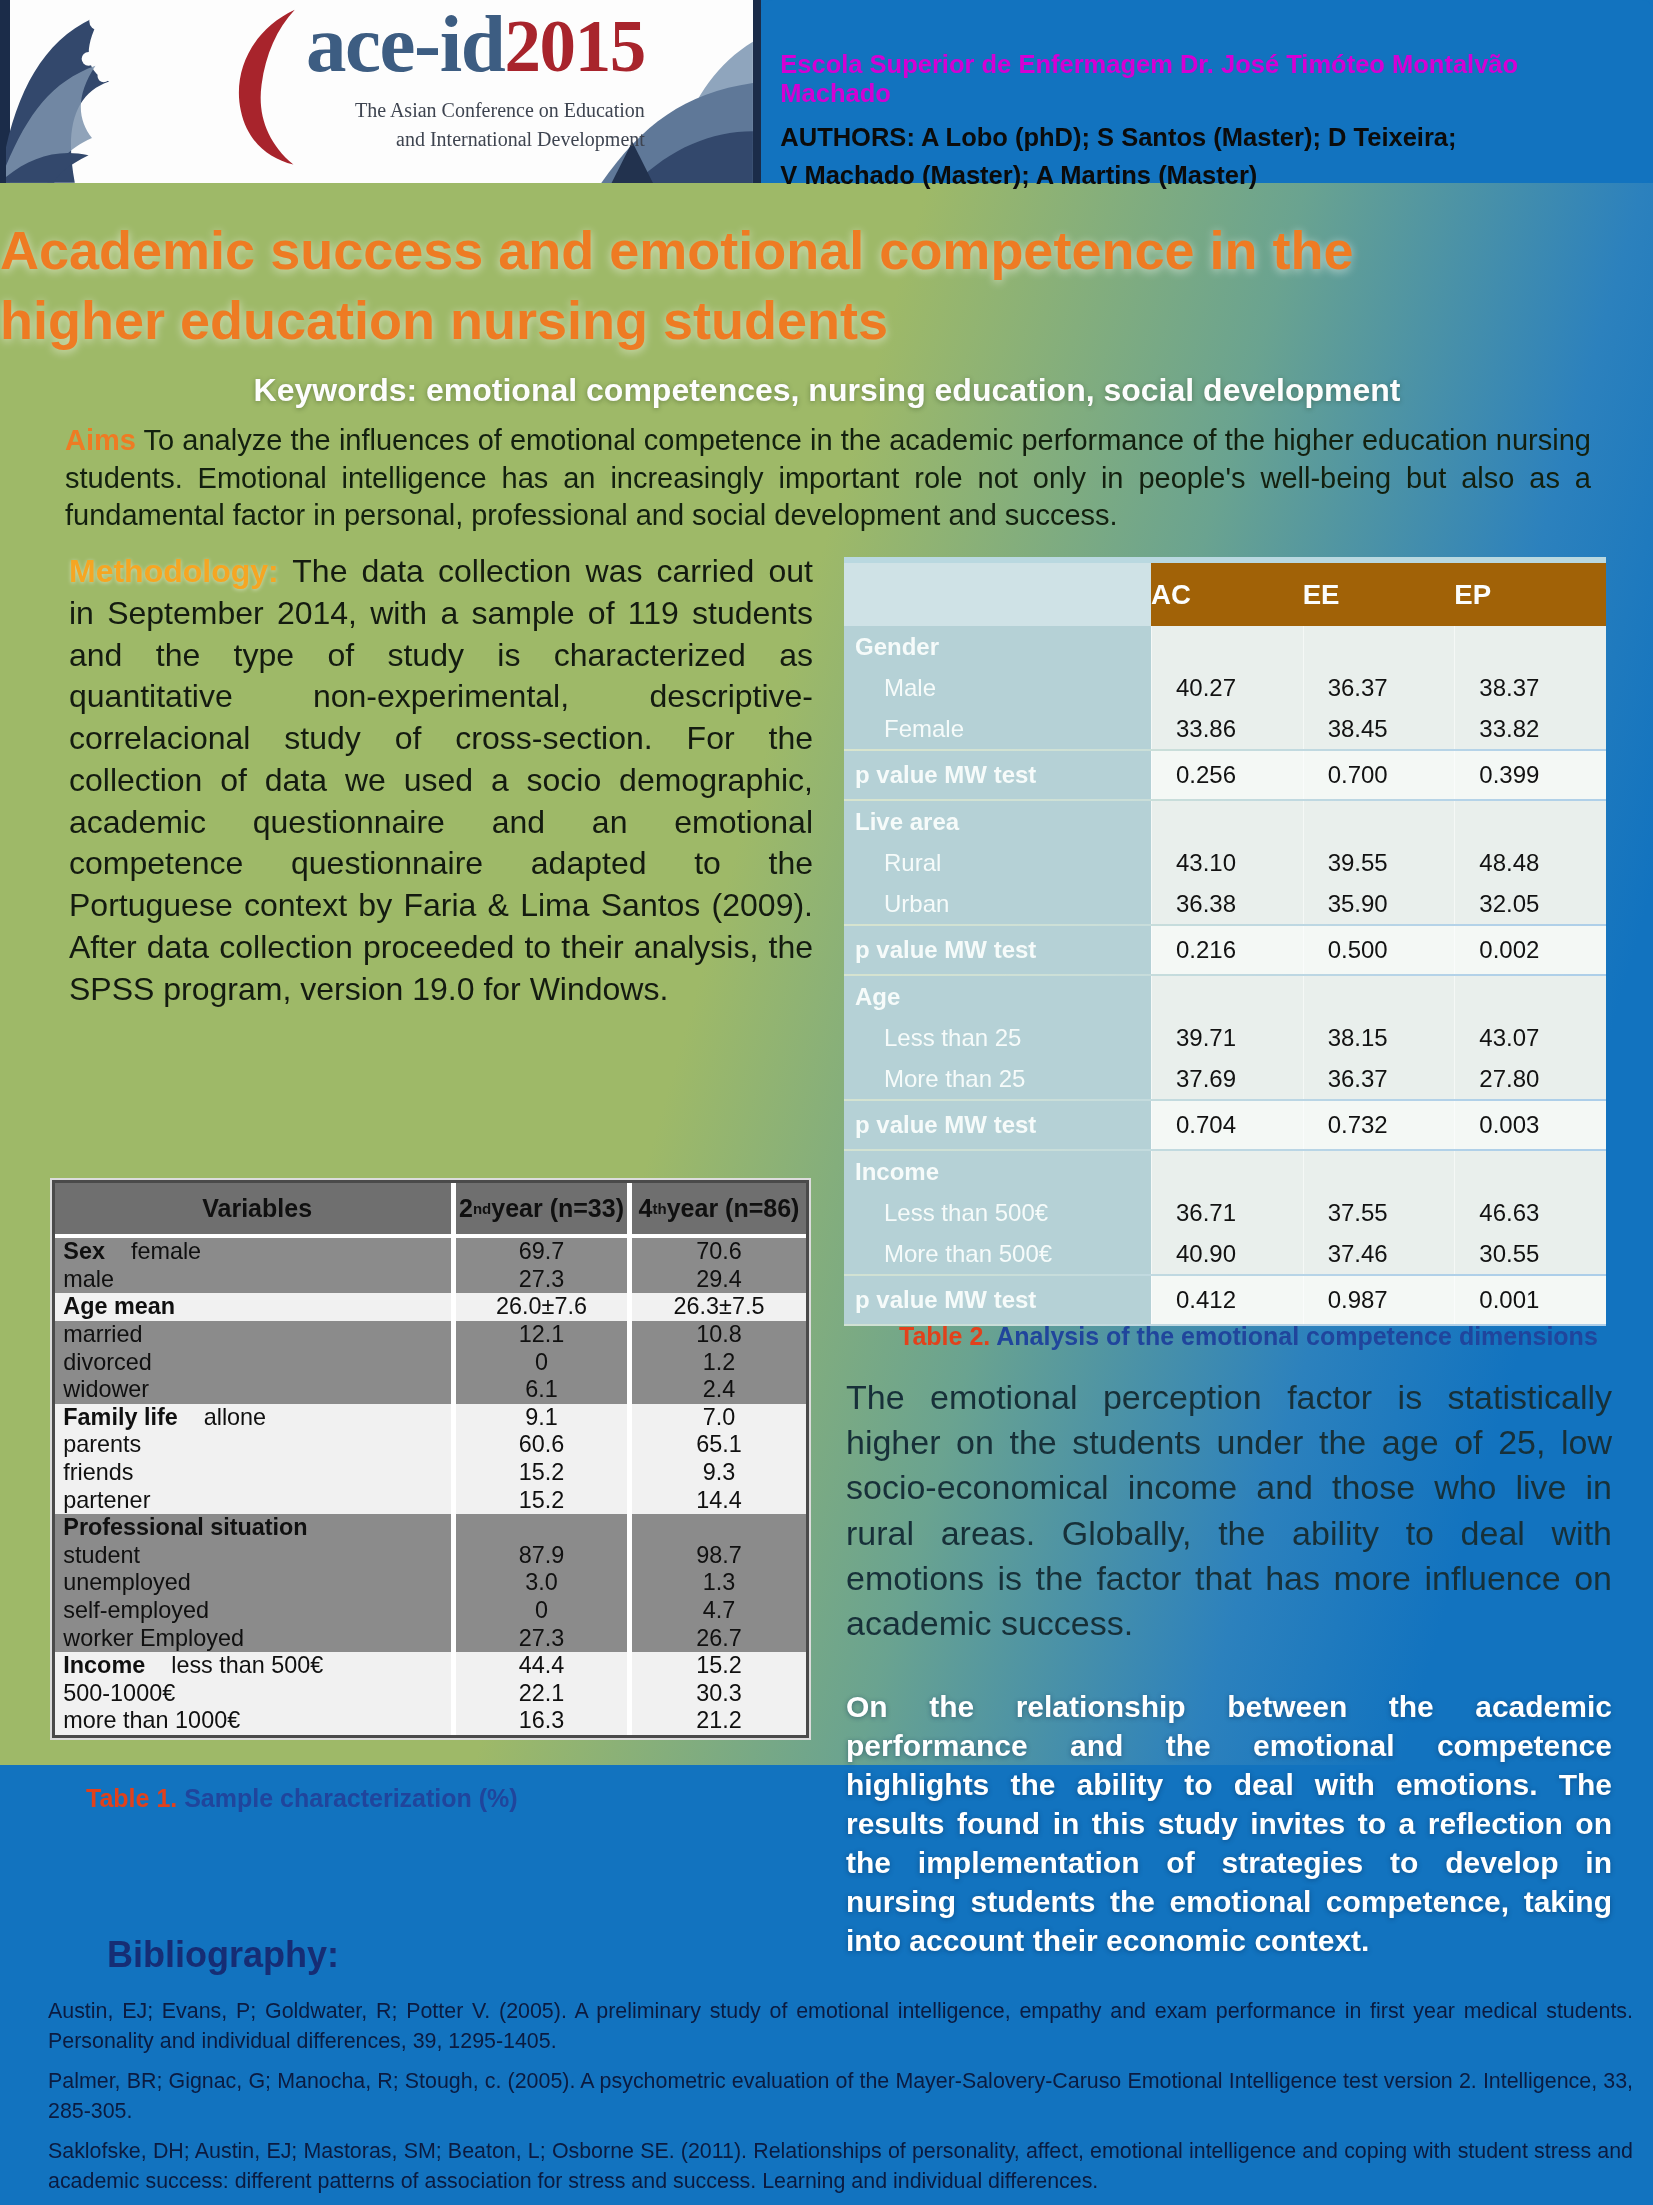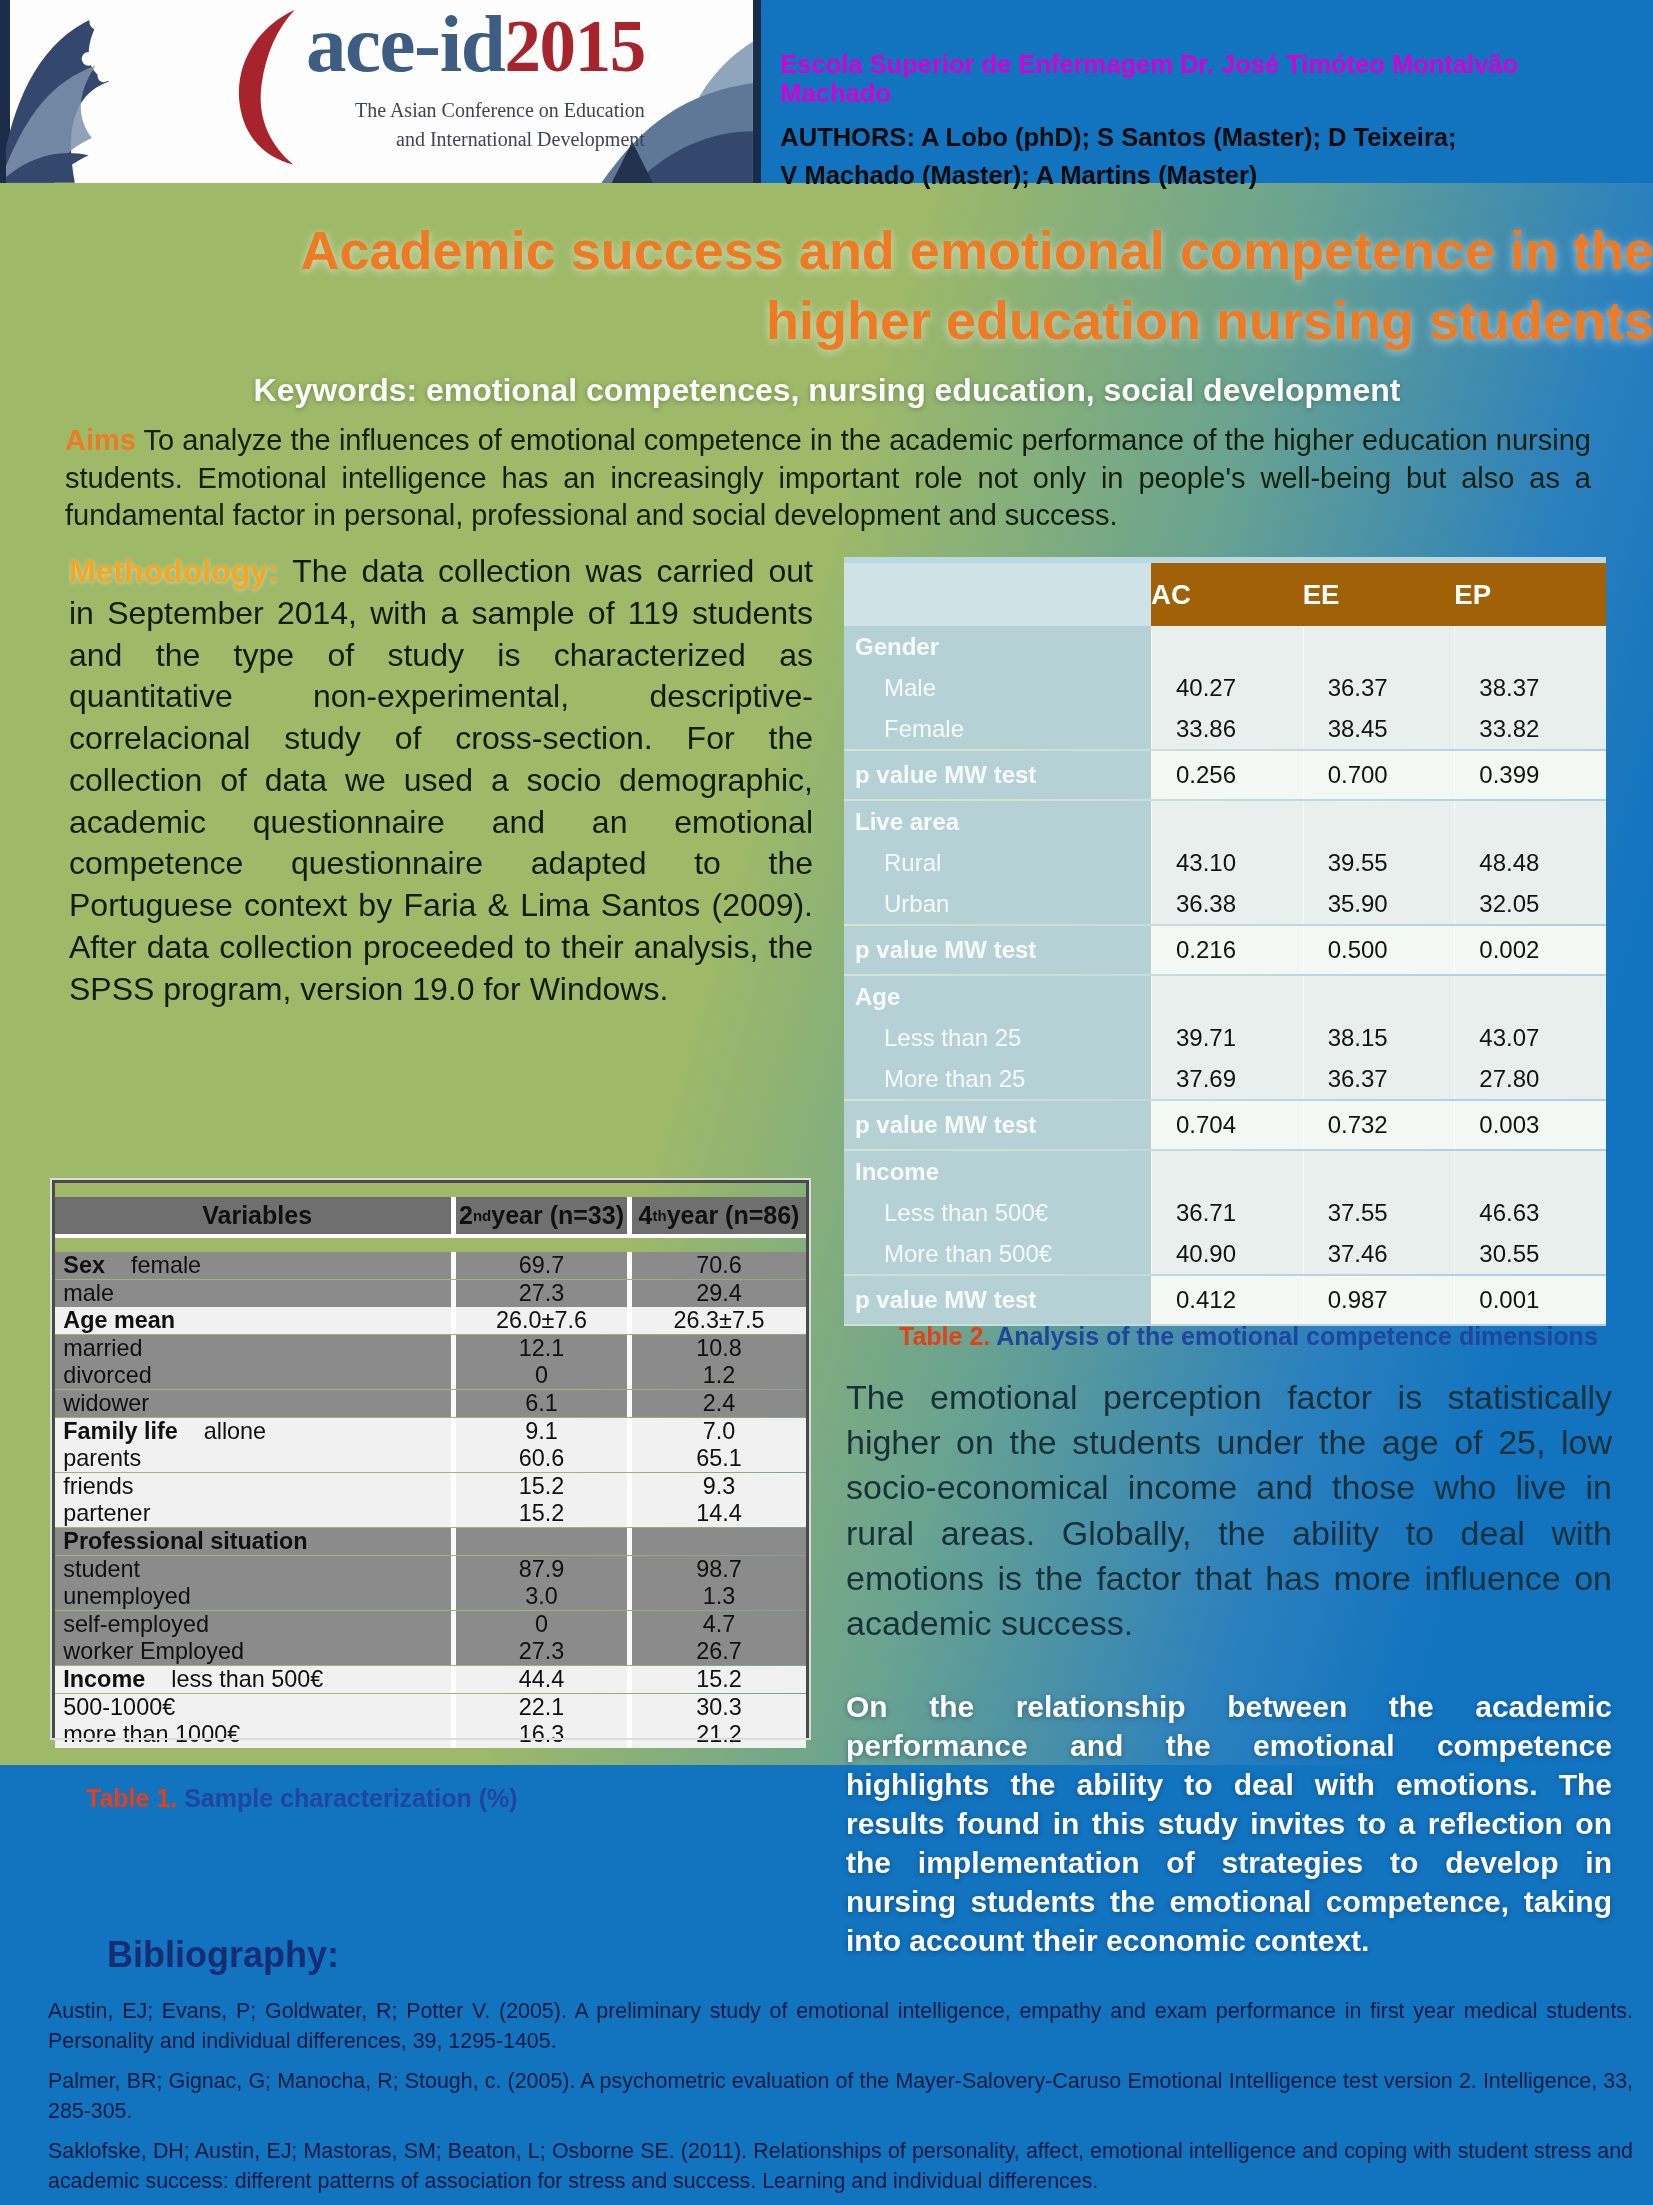--- a/index.html
+++ b/index.html
@@ -18,21 +18,21 @@
   .paren{width:83px;height:159px;margin-top:2.8px;}
   .brand-text{margin-left:-4.1px;text-align:right;}
   .brand-line{font-family:"Liberation Serif",serif;font-weight:bold;line-height:1;}
   .brand-name{font-size:81px;color:#3d5d82;letter-spacing:-1.4px;}
   .brand-year{font-size:73px;color:#a8242c;letter-spacing:-1.4px;}
   .brand-sub{font-family:"Liberation Serif",serif;color:#3e4450;font-size:20px;line-height:1.45;margin-top:11px;}
   .header-info{flex:1;background:#1273bf;padding:50px 20.7px 0 19.3px;border-radius:12px;}
   .school-line{font-size:25.5px;font-weight:bold;color:#d400d4;margin-bottom:9.6px;}
   .authors-line{font-size:25.5px;font-weight:bold;color:#0b0b0b;line-height:1.5;}
   
-  .title{position:absolute;left:0;top:215px;width:1654px;text-align:right;
+  .title{position:absolute;left:0;top:215px;width:1654px;text-align:left;
          font-size:54px;font-weight:bold;color:#ee7b23;line-height:1.3;
          text-shadow:0 2.1px 9.6px rgba(255,255,255,.6);}
   .keywords{position:absolute;left:0;top:372px;width:1654px;text-align:center;
             font-size:32px;font-weight:bold;color:#fdfdfd;text-shadow:0 1.4px 5.5px rgba(20,40,10,.35);}
   
   .aims{position:absolute;left:65px;top:422px;width:1526px;font-size:29px;line-height:1.3;
         text-align:justify;color:#13200f;}
   .aims .lbl{color:#ee7b23;font-weight:bold;}
   
   .methodology{position:absolute;left:69px;top:551px;width:744px;font-size:32px;
@@ -54,21 +54,21 @@
   .t2row.hdr .t2c.lab{background:#cfe2e6;}
   
   .caption{position:absolute;font-size:25px;font-weight:bold;color:#20459c;}
   .caption .red{color:#e2411b;}
   .cap1{left:86px;top:1784px;}
   .cap2{left:899px;top:1322px;}
   
   .t1{position:absolute;left:52px;top:1180px;width:751px;border:3.4px solid #4a4a4a;outline:2.1px solid #dcdcdc;}
   .t1row{display:grid;grid-template-columns:396px 176px 1fr;height:27.6px;}
   .t1row.hdr{height:51px;border-bottom:4.1px solid #fff;}
-  .t1c{display:flex;align-items:center;font-size:23.4px;color:#101010;margin-top:14px;}
+  .t1c{display:flex;align-items:center;font-size:23.4px;color:#101010;}
   .t1c.c1{padding-left:8.3px;}
   .t1c.c2,.t1c.c3{justify-content:center;border-left:5.5px solid #fff;}
   .t1row.hdr .t1c{background:#6f6f6f;font-weight:bold;font-size:25px;justify-content:center;}
   .t1row.gray .t1c{background:#8b8b8b;}
   .t1row.white .t1c{background:#f1f1f1;}
   .t1cat{font-weight:bold;margin-right:26px;white-space:nowrap;}
   .ind-sex{padding-left:117px;}  .ind-marital{padding-left:241px;}
   .ind-family{padding-left:207px;} .ind-prof{padding-left:38px;} .ind-income{padding-left:164px;}
   sup{font-size:60%;}
   

